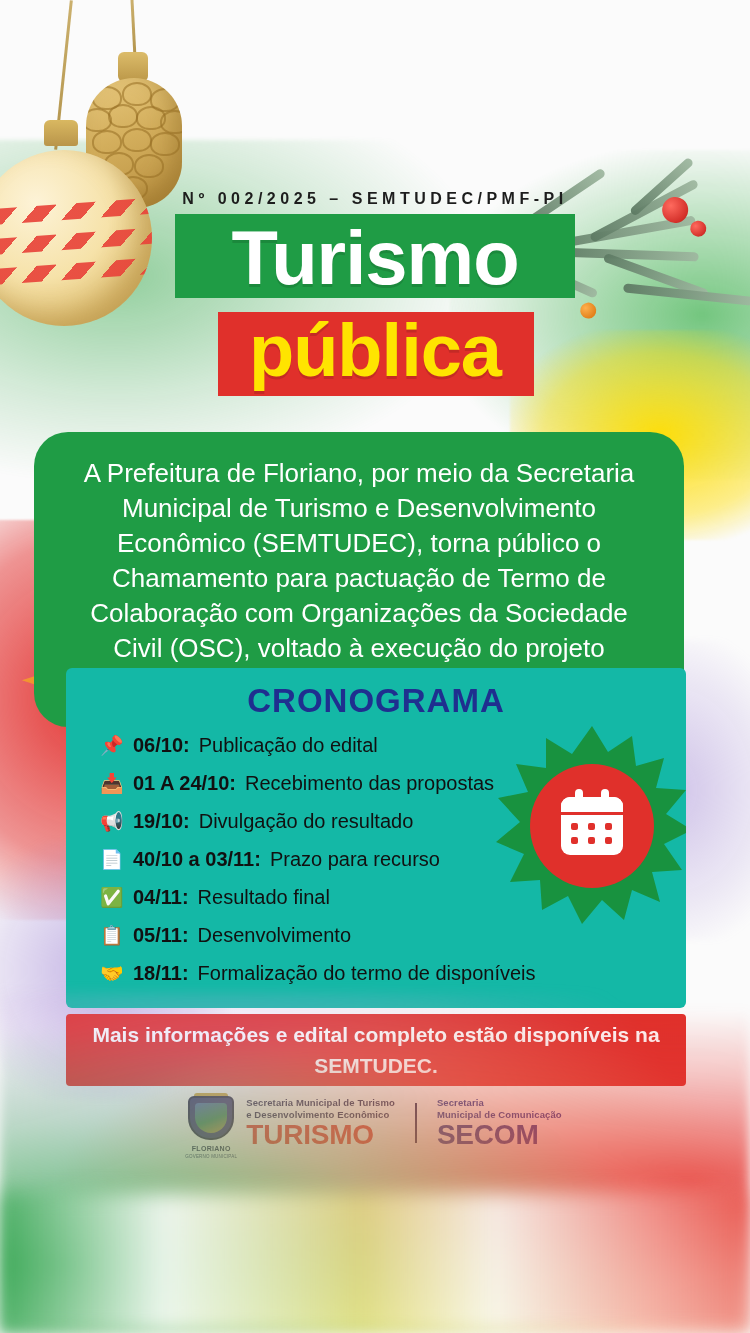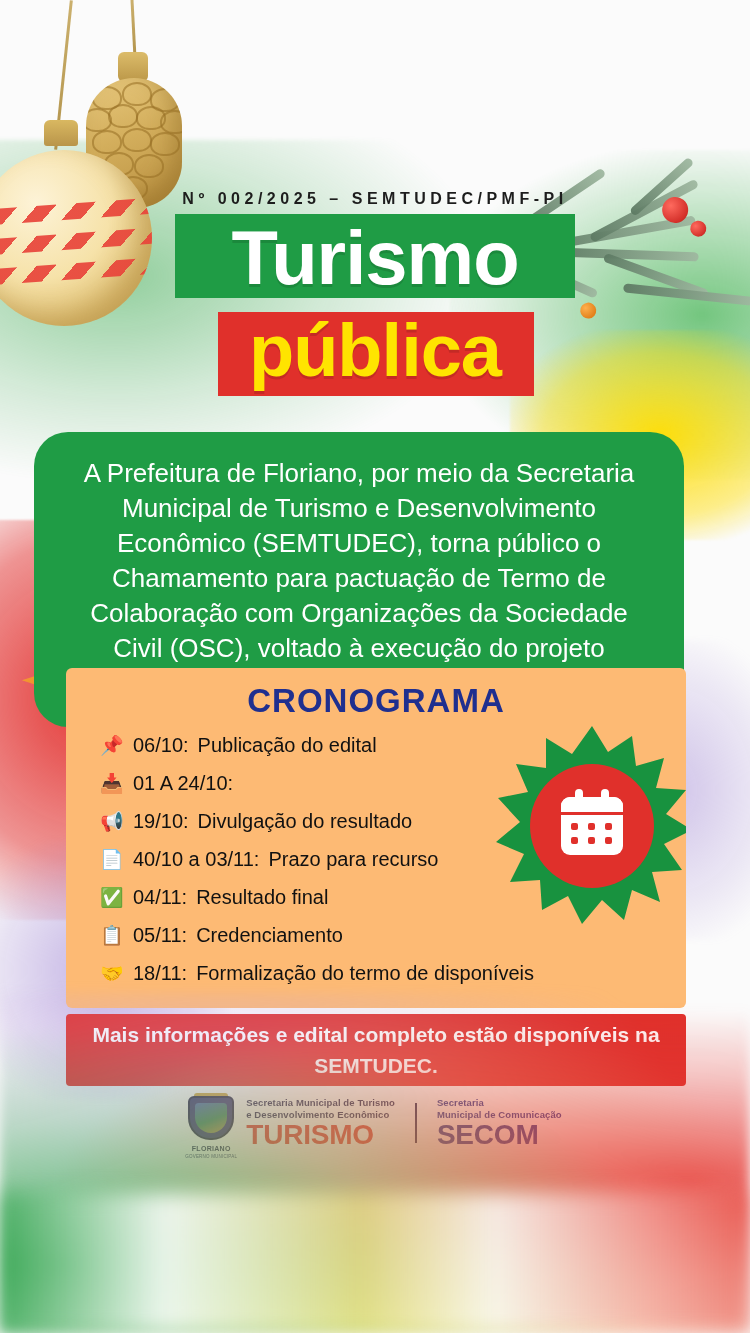--- a/index.html
+++ b/index.html
@@ -263,21 +263,21 @@
     font-weight: 500;
   }
 
   
   .schedule-card {
     position: absolute;
     left: 66px;
     top: 668px;
     width: 620px;
     height: 340px;
-    background: #fdba74;
+    background: #14b8a6;
     border-radius: 6px;
     overflow: hidden;
   }
   .schedule-title {
     position: absolute;
     left: 0; right: 0;
     top: 14px;
     text-align: center;
     font-size: 33px;
     font-weight: 800;
@@ -351,21 +351,21 @@
     color: #111111;
   }
   .sched-item .ico {
     font-size: 19px;
     line-height: 30px;
     width: 24px;
     flex: 0 0 24px;
     text-align: center;
   }
   .sched-item .date {
-    font-weight: 400;
+    font-weight: 700;
   }
   .sched-item .desc {
     font-weight: 500;
   }
 
   
   .info-bar {
     position: absolute;
     left: 66px;
     top: 1014px;
@@ -565,40 +565,41 @@
 
     <div class="sched-list">
       <div class="sched-item">
         <span class="ico">📌</span>
         <span class="date">06/10:</span>
         <span class="desc">Publicação do edital</span>
       </div>
       <div class="sched-item">
         <span class="ico">📥</span>
         <span class="date">01 A 24/10:</span>
+        <span class="desc">Recebimento das propostas</span>
       </div>
       <div class="sched-item">
         <span class="ico">📢</span>
         <span class="date">19/10:</span>
         <span class="desc">Divulgação do resultado</span>
       </div>
       <div class="sched-item">
         <span class="ico">📄</span>
         <span class="date">40/10 a 03/11:</span>
         <span class="desc">Prazo para recurso</span>
       </div>
       <div class="sched-item">
         <span class="ico">✅</span>
         <span class="date">04/11:</span>
         <span class="desc">Resultado final</span>
       </div>
       <div class="sched-item">
         <span class="ico">📋</span>
         <span class="date">05/11:</span>
-        <span class="desc">Credenciamento</span>
+        <span class="desc">Desenvolvimento</span>
       </div>
       <div class="sched-item">
         <span class="ico">🤝</span>
         <span class="date">18/11:</span>
         <span class="desc">Formalização do termo de disponíveis</span>
       </div>
     </div>
   </div>
 
   <div class="info-bar">

